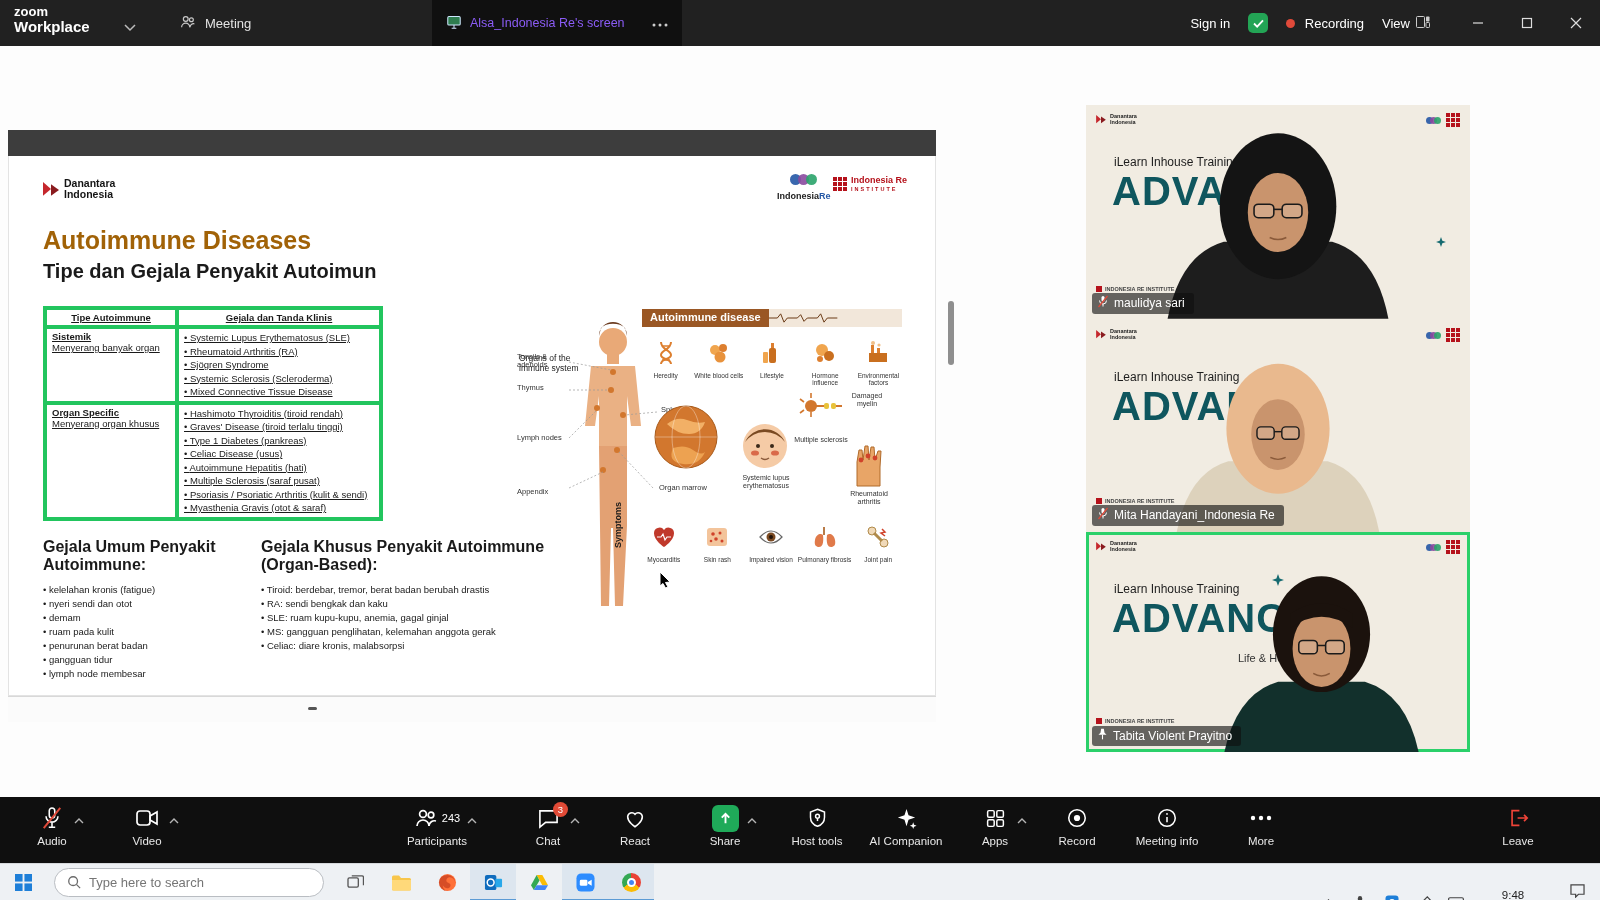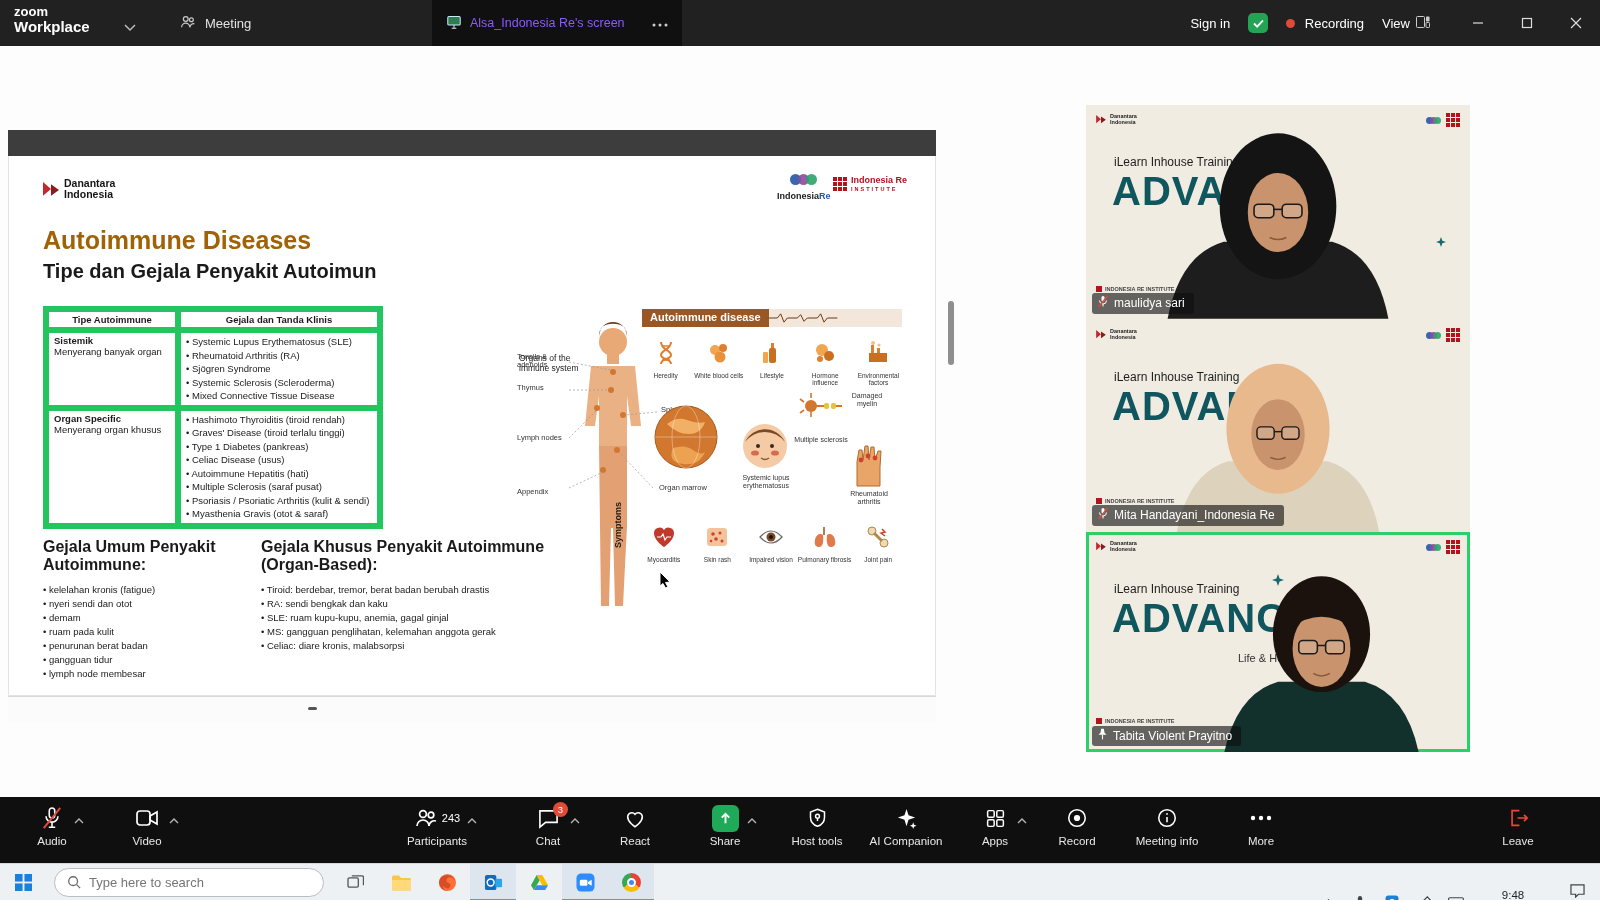--- a/index.html
+++ b/index.html
@@ -47,21 +47,21 @@
   .brand-right2 { position:absolute; left:824px; top:20px; display:flex; gap:4px; align-items:center; }
   .dotgrid { display:grid; grid-template-columns:repeat(3,4px); gap:1px; }
   .dotgrid i { width:4px; height:4px; background:#b5121b; }
   .brand-right2 .rtxt2 { font-size:9px; font-weight:bold; color:#b5121b; line-height:1.1; }
   .brand-right2 .rtxt2 small { font-size:5.5px; letter-spacing:2px; color:#b5121b; display:block; }
 
   .slide-title { position:absolute; left:34px; top:70px; font-size:25px; font-weight:800; color:#a16207; }
   .slide-subtitle { position:absolute; left:34px; top:104px; font-size:20px; color:#1a1a1a; }
 
   .slide-table { position:absolute; left:34px; top:150px; width:340px; border-collapse:collapse; font-size:9.5px; }
-  .slide-table th, .slide-table td { border:6px solid #22c55e; padding:2px 5px; vertical-align:top; }
+  .slide-table th, .slide-table td { border:4px solid #22c55e; padding:2px 5px; vertical-align:top;text-decoration:underline; }
   .slide-table th { text-align:center; padding:2px; }
   .slide-table td.c1 { width:132px; }
   .blist { list-style:none; line-height:13.5px; }
   .blist li { padding-left:9px; text-indent:-9px; }
   .blist li::before { content:"•  "; }
 
   .gejala { position:absolute; top:382px; font-size:9.5px; }
   .gejala h4 { font-size:16px; margin-bottom:9px; }
   .gejala .blist { line-height:14px; }
   .gej-umum { left:34px; width:205px; }

